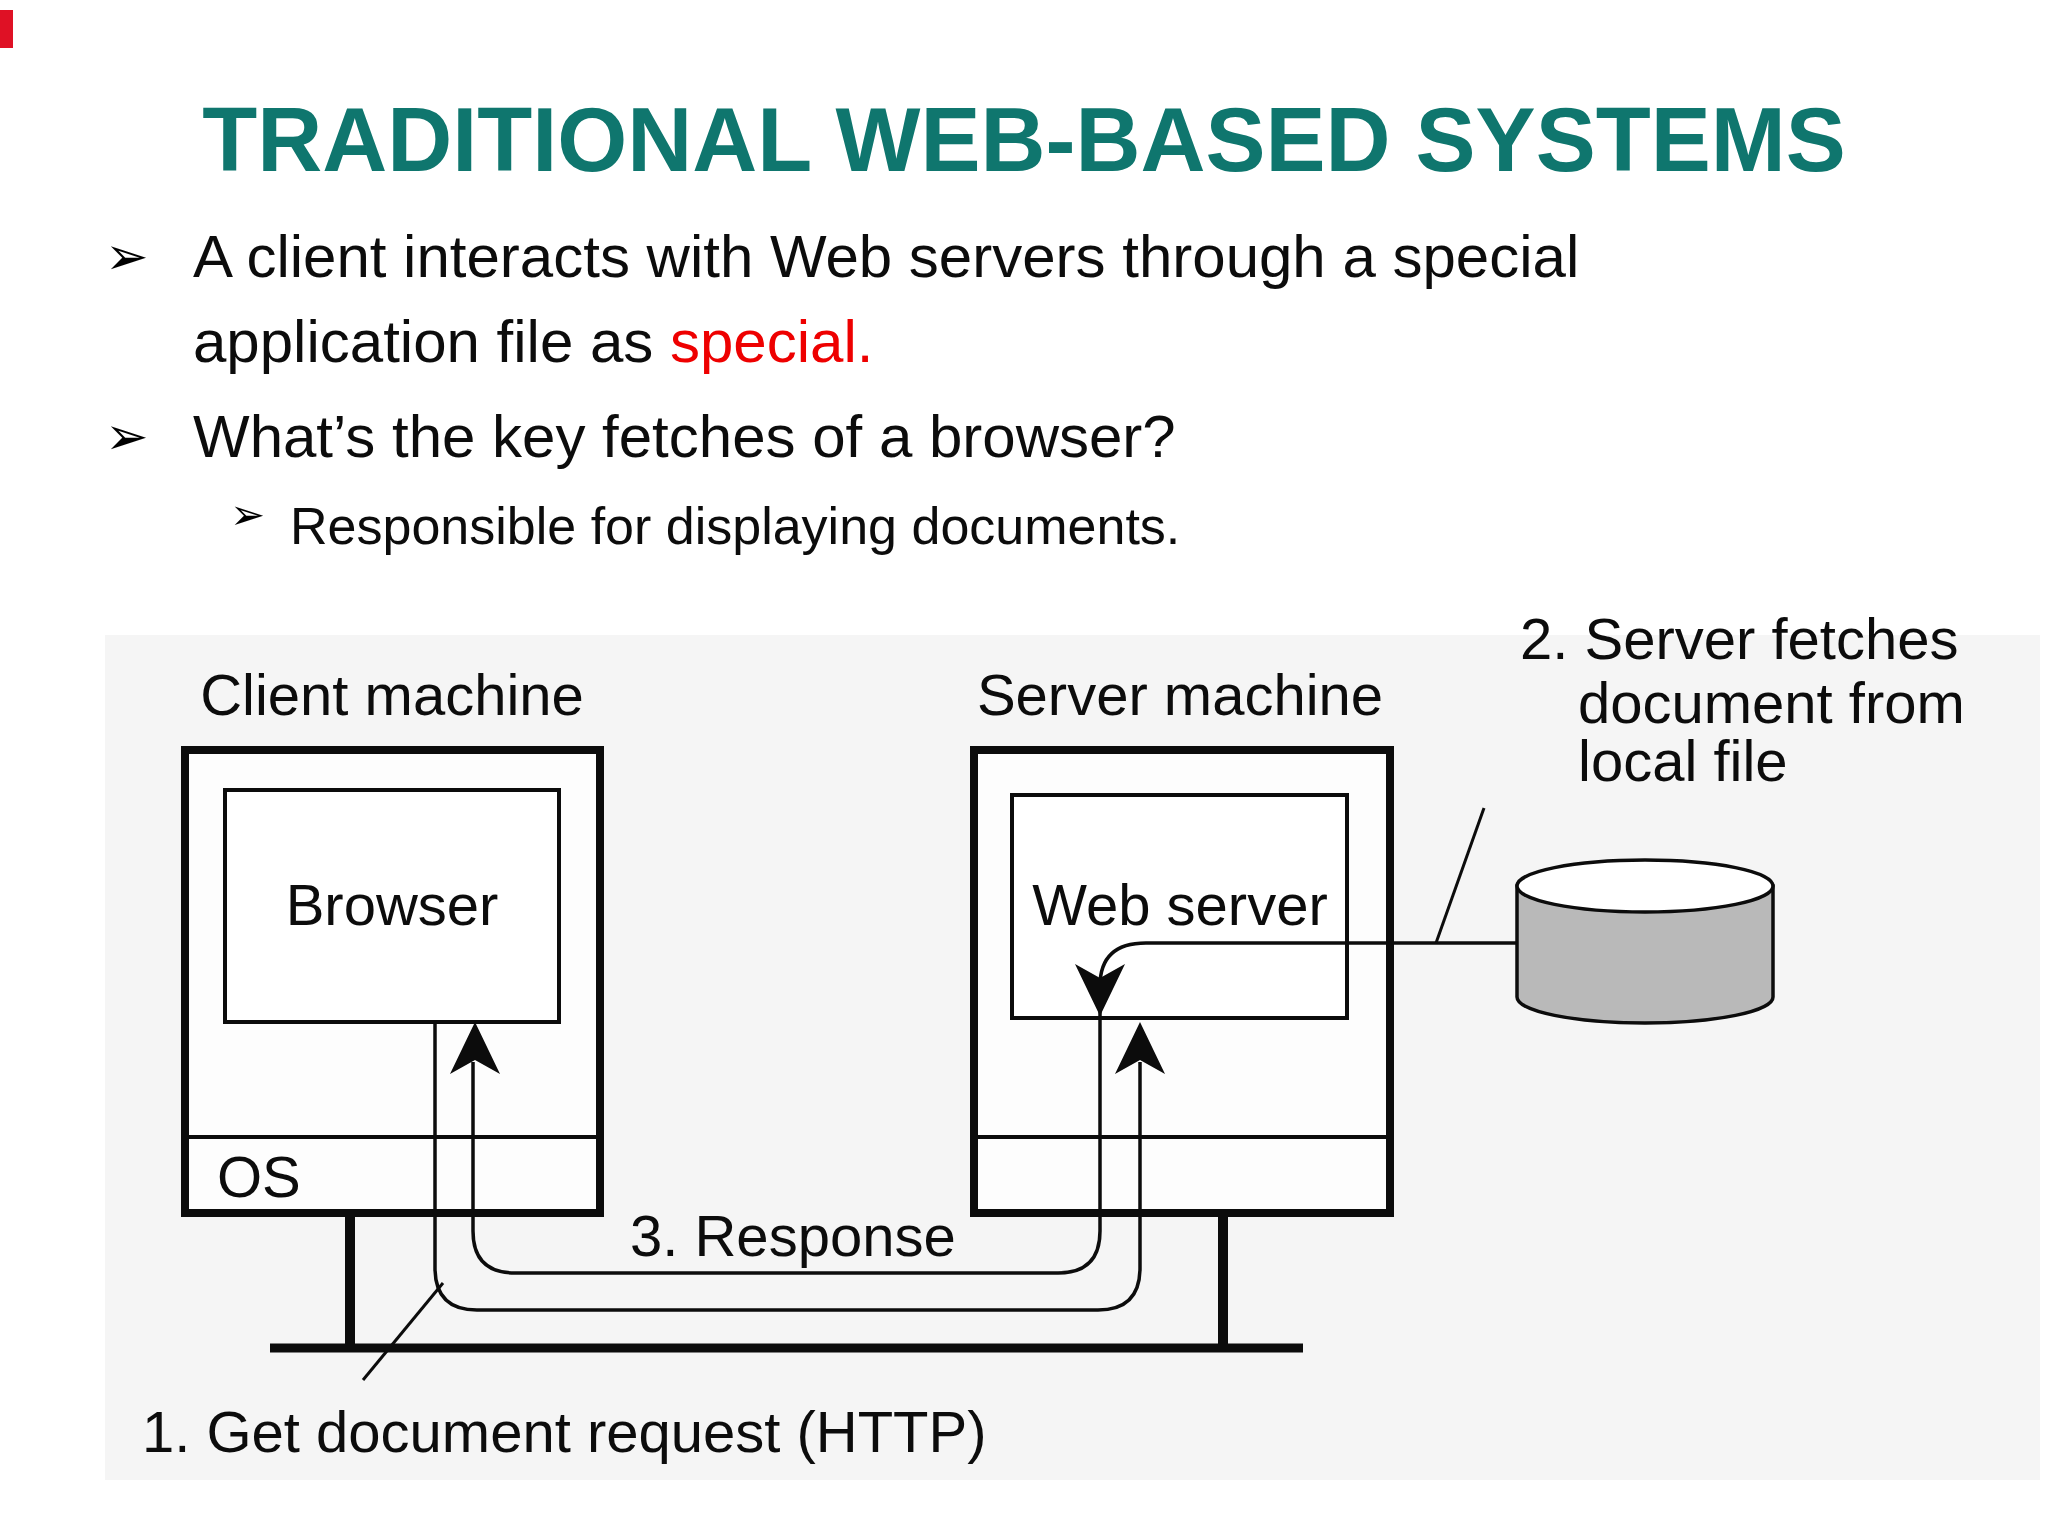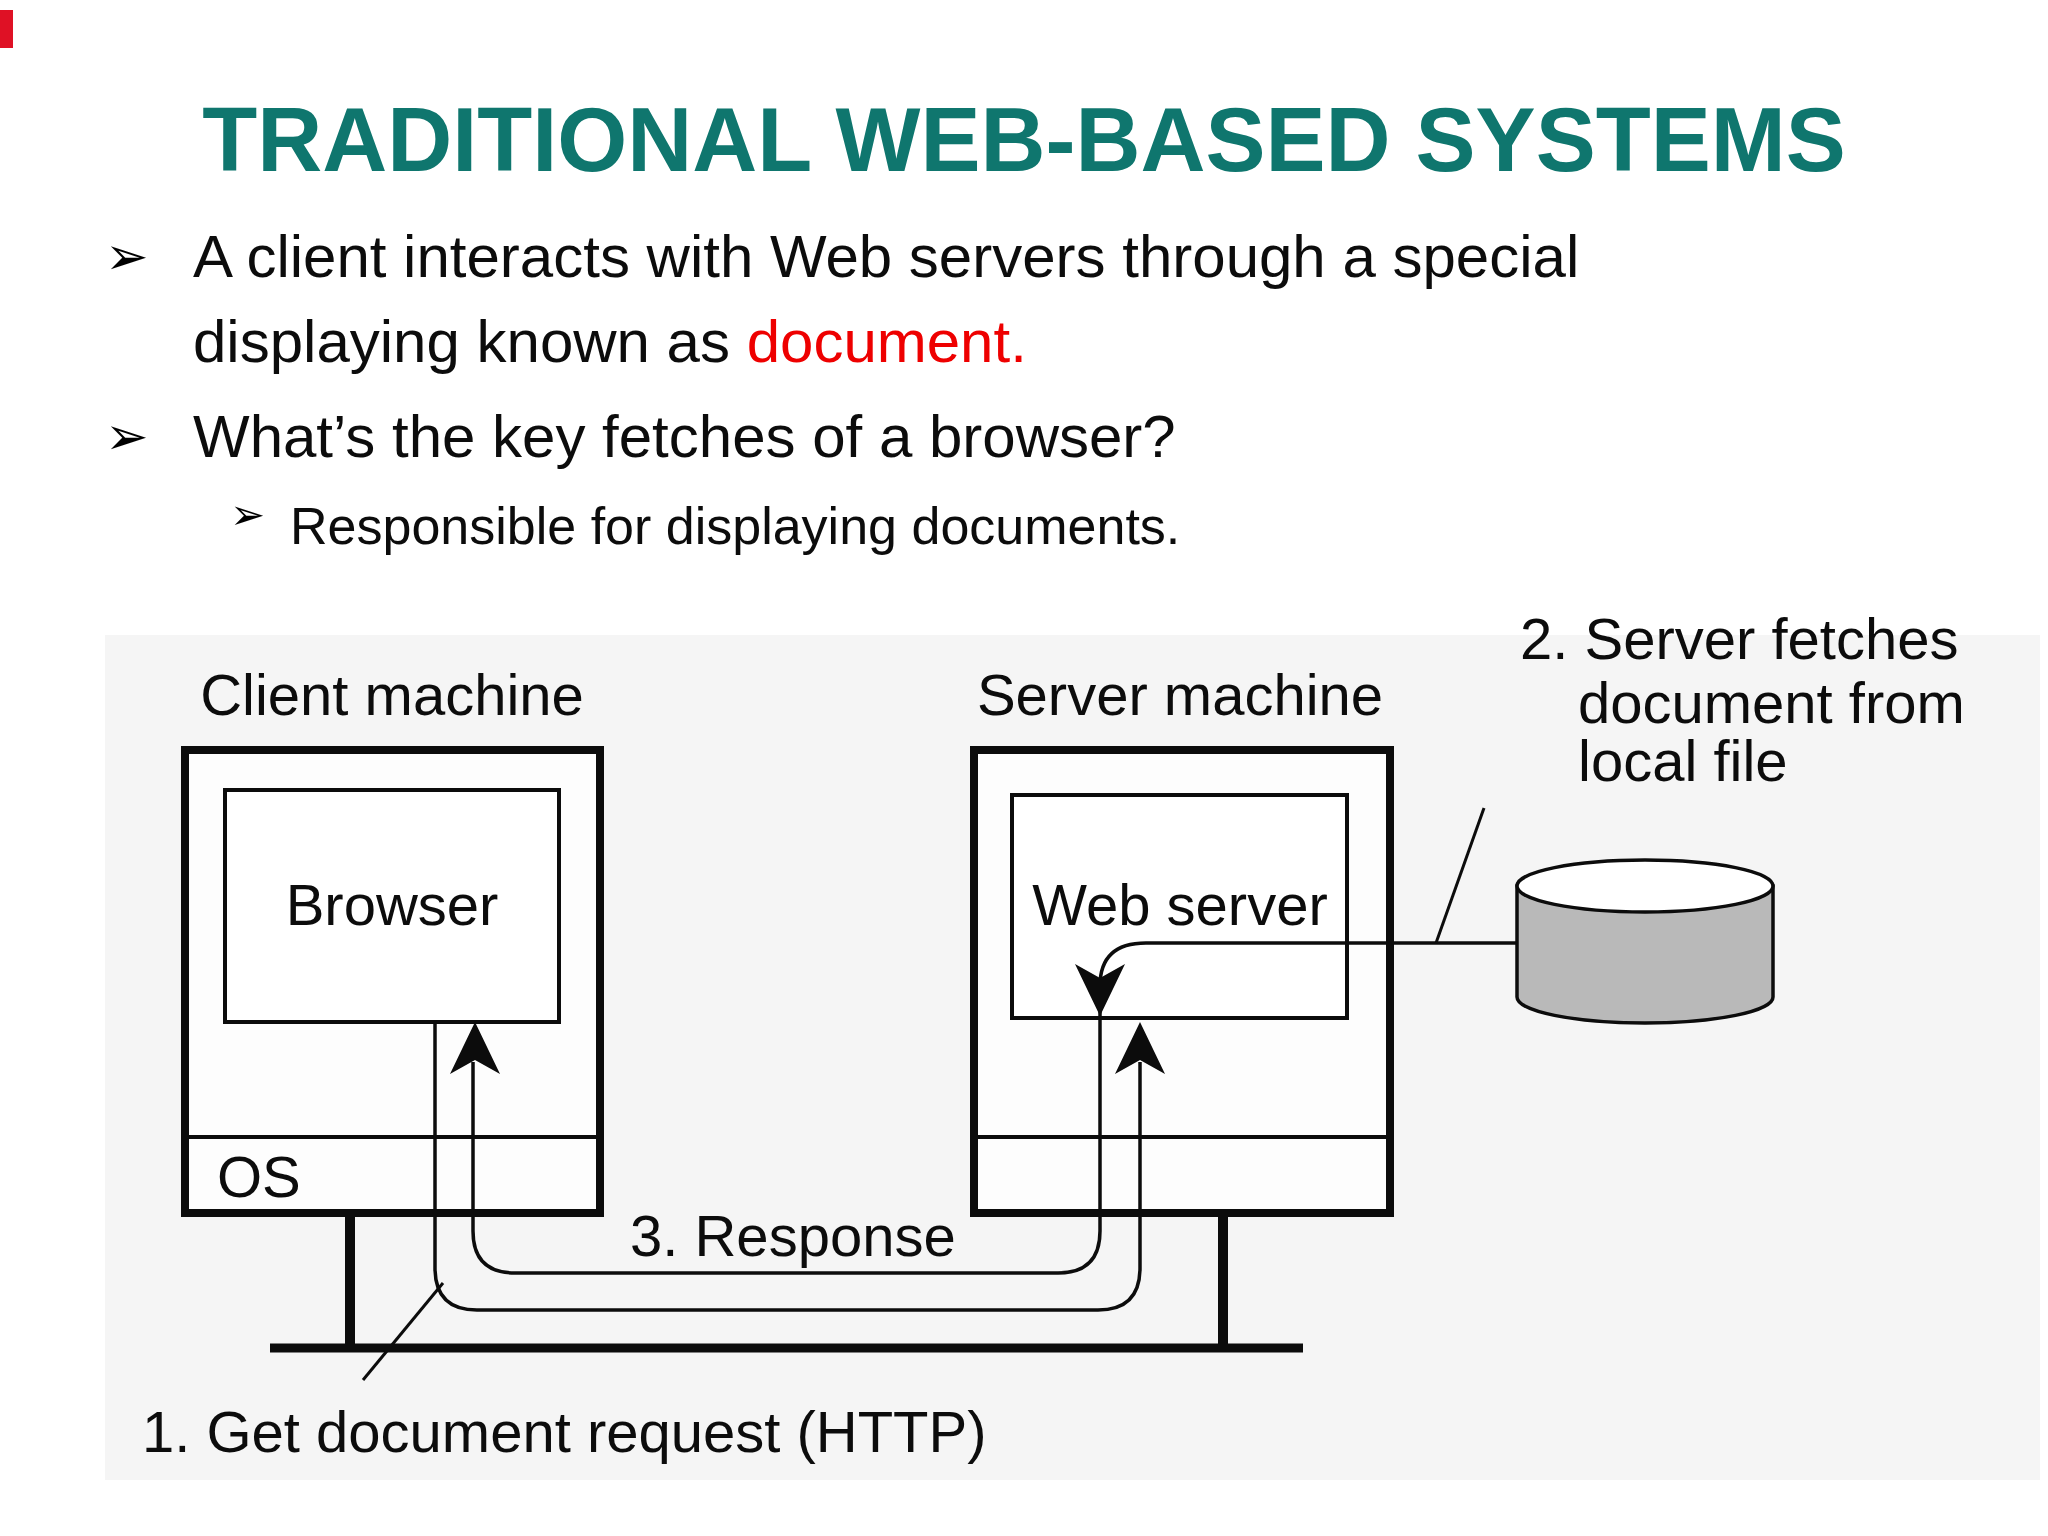--- a/index.html
+++ b/index.html
@@ -29,21 +29,21 @@
 <body>
 
 <div class="slide">
 
   <div class="red-bar" style="background: rgb(223, 17, 37);"></div>
 
   <div class="title">TRADITIONAL WEB-BASED SYSTEMS</div>
 
   <div class="bullet b1">
     <span class="marker">➢</span>
-    <span class="btext"><span>A client interacts with Web servers through a special</span><br><span>displaying known as </span><span style="color: rgb(238, 0, 0);">document.</span></span>
+    <span class="btext"><span>A client interacts with Web servers through a special</span><br><span>application file as </span><span style="color: rgb(238, 0, 0);">special.</span></span>
   </div>
 
   <div class="bullet b2">
     <span class="marker">➢</span>
     <span class="btext">What’s the key fetches of a browser?</span>
   </div>
 
   <div class="bullet sub">
     <span class="marker">➢</span>
     <span class="btext">Responsible for displaying documents.</span>

